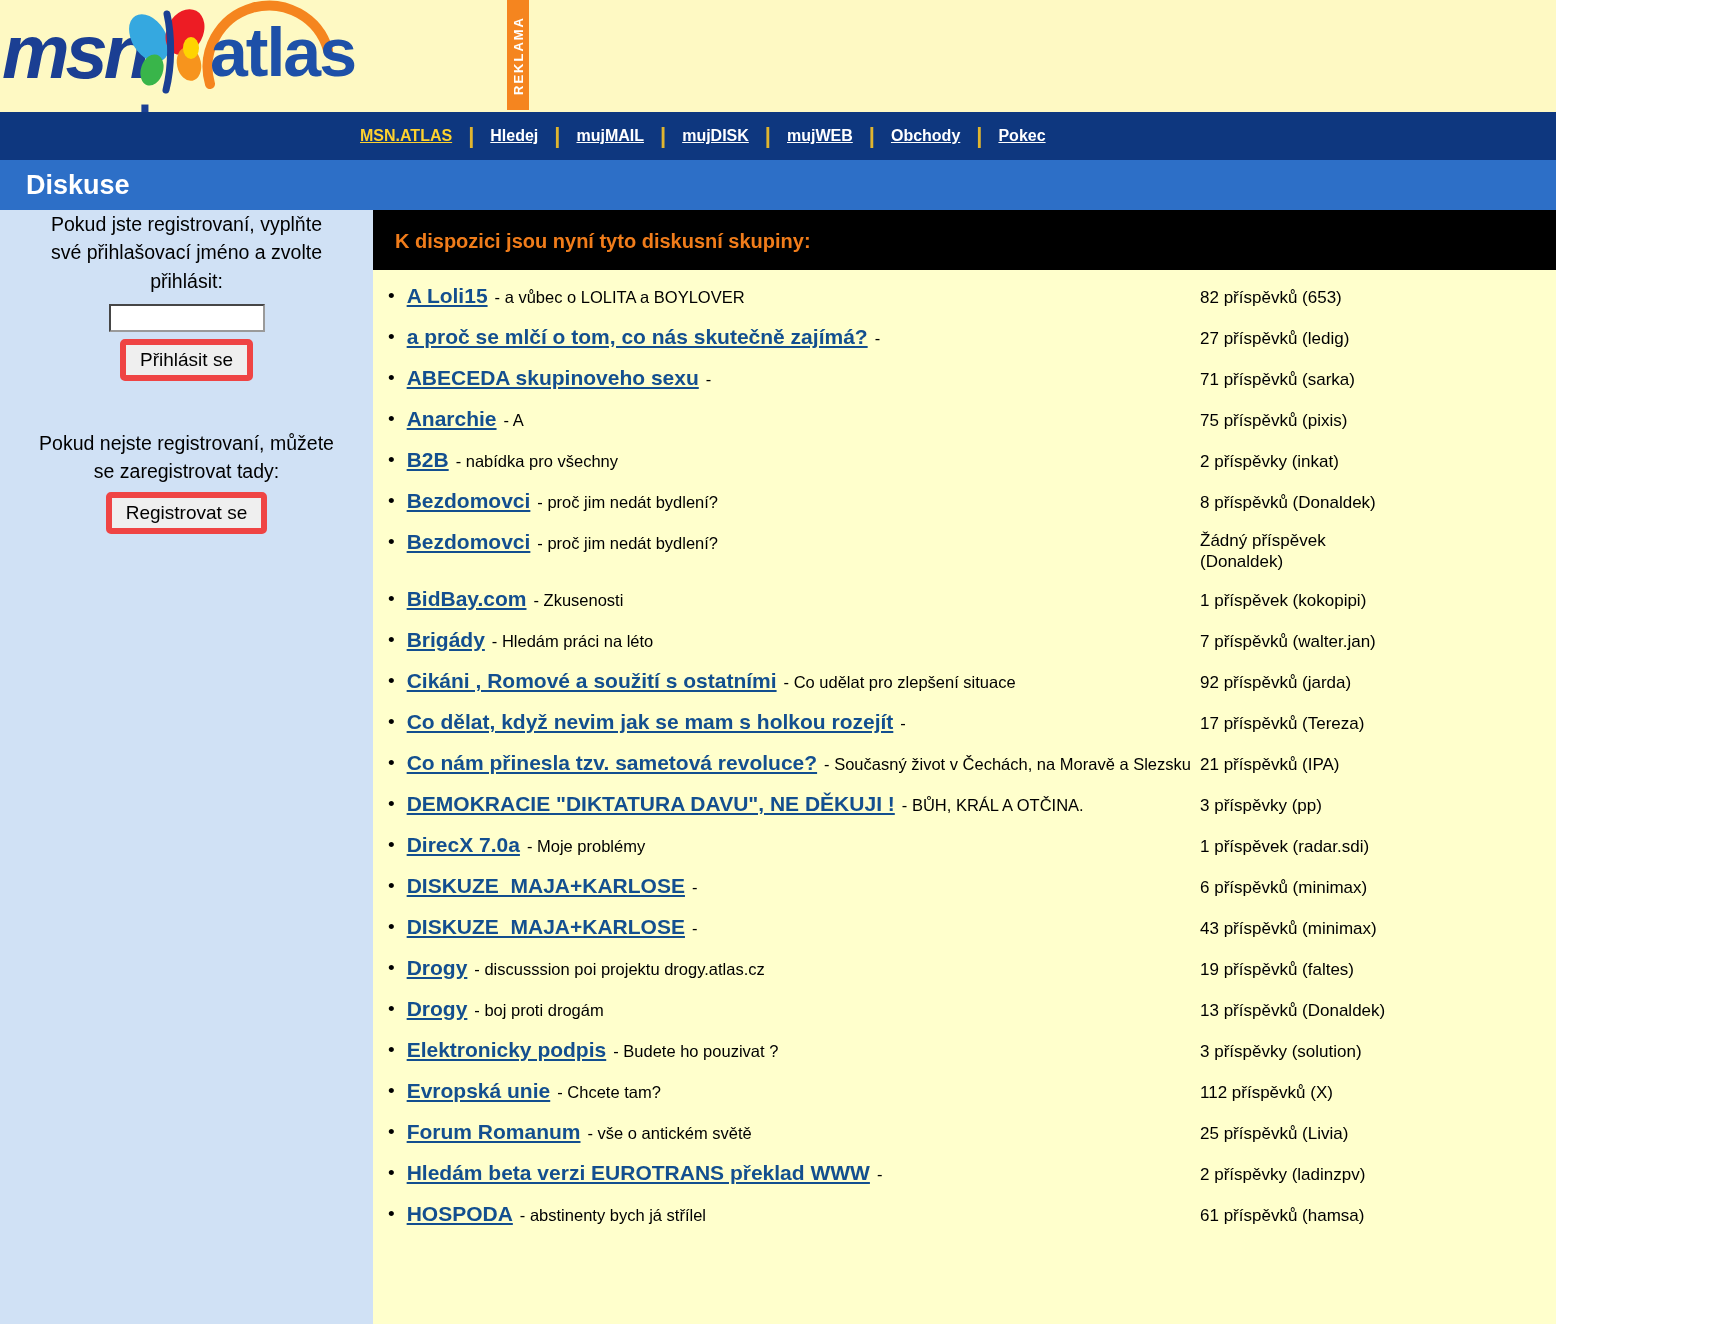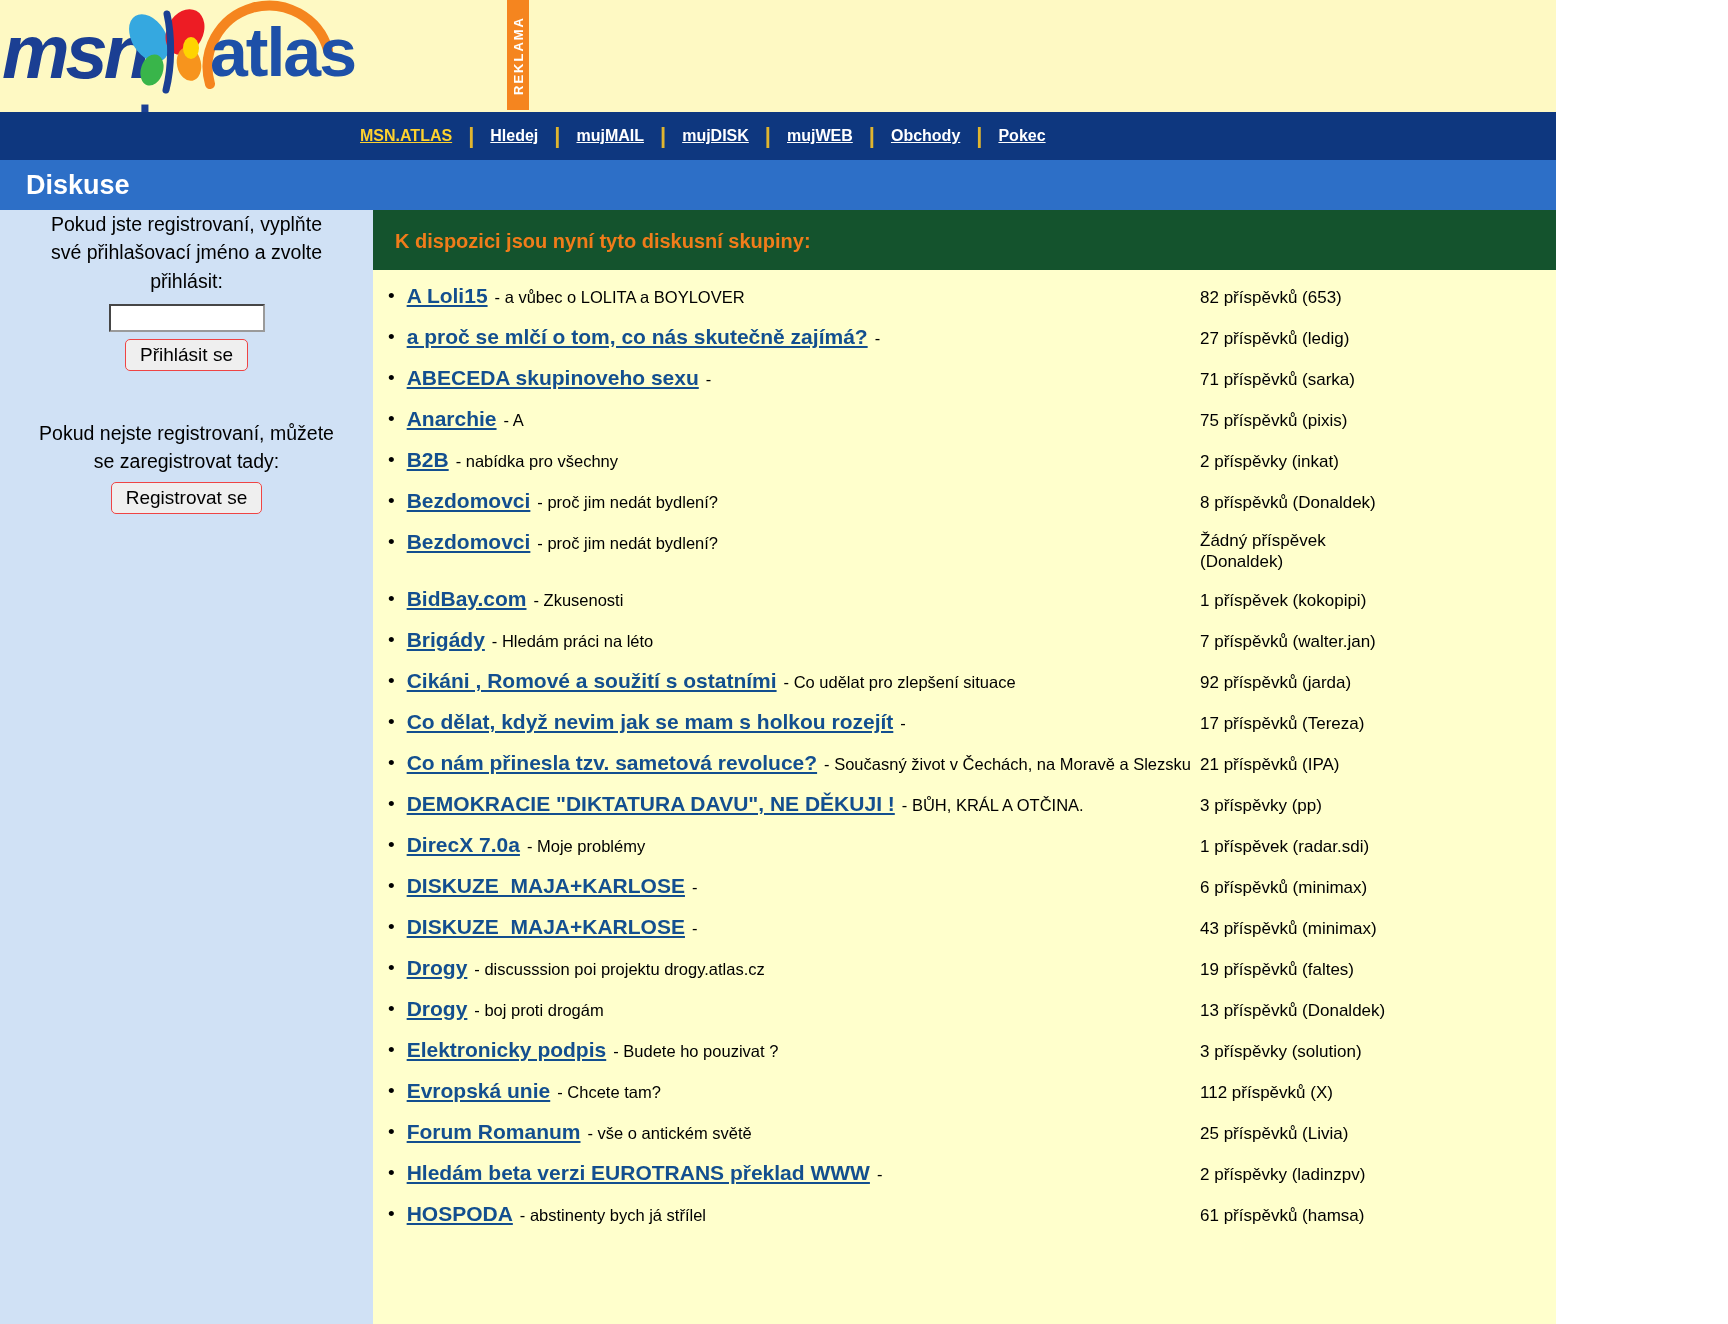--- a/index.html
+++ b/index.html
@@ -34,25 +34,25 @@
 
   
   .columns { display:flex; align-items:stretch; min-height:1114px; }
 
   .sidebar { width:373px; background:#d0e1f5; text-align:center; flex-shrink:0; }
   .sidebar-text { font-size:19.5px; color:#000; width:280px; margin:0 auto; line-height:1.45; }
   .sidebar-text.second { width:300px; margin-top:48px; }
   .login-input { width:156px; height:28px; margin-top:9px; border:2px inset #9a9a9a; background:#fff;
                  font-size:16px; padding:0 4px; }
   .side-btn { display:block; margin:7px auto 0 auto; font-size:19px; color:#000;
-              background:#efefef; border:1px solid #ef4444; border-radius:5px; padding:4px 14px;
+              background:#efefef; border:6px solid #ef4444; border-radius:5px; padding:4px 14px;
               cursor:pointer; font-family:"Liberation Sans", sans-serif; }
 
   .content { flex:1; display:flex; flex-direction:column; background:#ffffcc; }
-  .content-heading-area { height:60px; background:#14532d; padding:20px 0 0 22px; }
+  .content-heading-area { height:60px; background:#000000; padding:20px 0 0 22px; }
   .content-heading { color:#f07c1a; font-size:20px; font-weight:bold; }
 
   
   .list { flex:1; padding-top:14px; }
   .group-row { display:flex; margin-bottom:15px; }
   .row-left { width:827px; line-height:24px; }
   .bullet { display:inline-block; margin:0 12px 0 15px; font-size:19px; color:#000; vertical-align:1px; }
   .g-link { color:#134f8f; font-size:21px; font-weight:bold; text-decoration:underline; cursor:pointer; }
   .g-desc { font-size:16.5px; color:#000; margin-left:7px; }
   .row-right { width:300px; font-size:17px; color:#000; display:flex; align-items:center;

